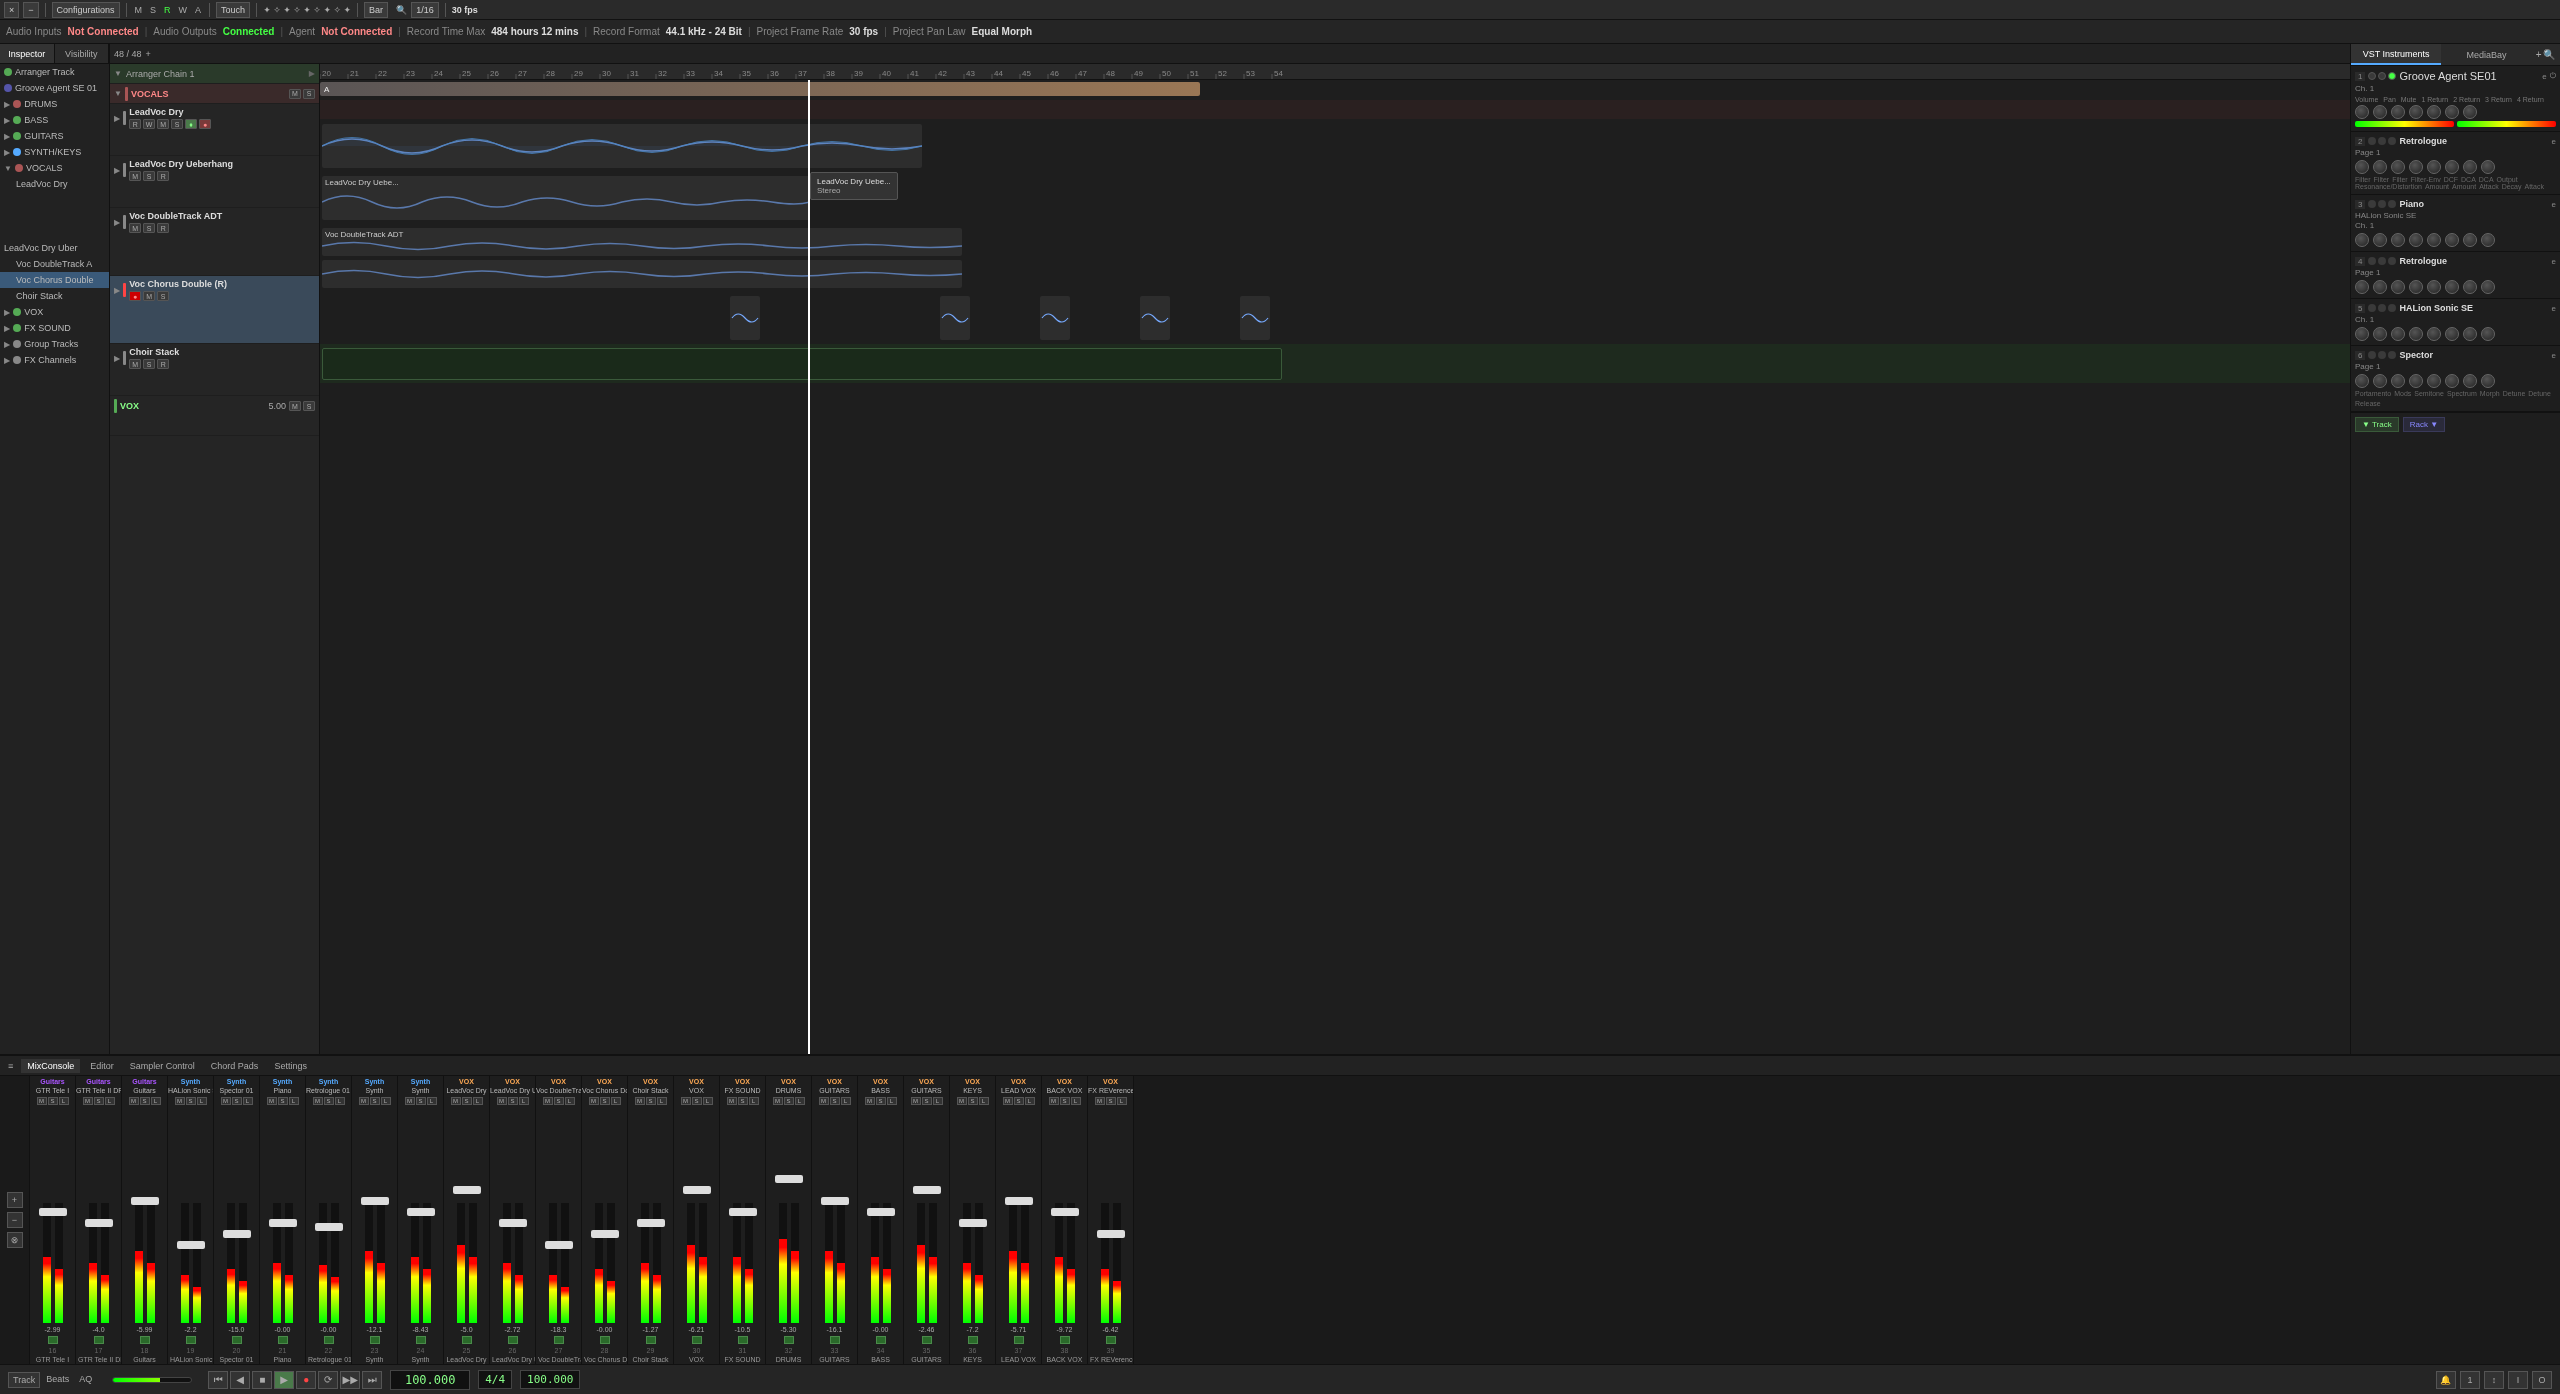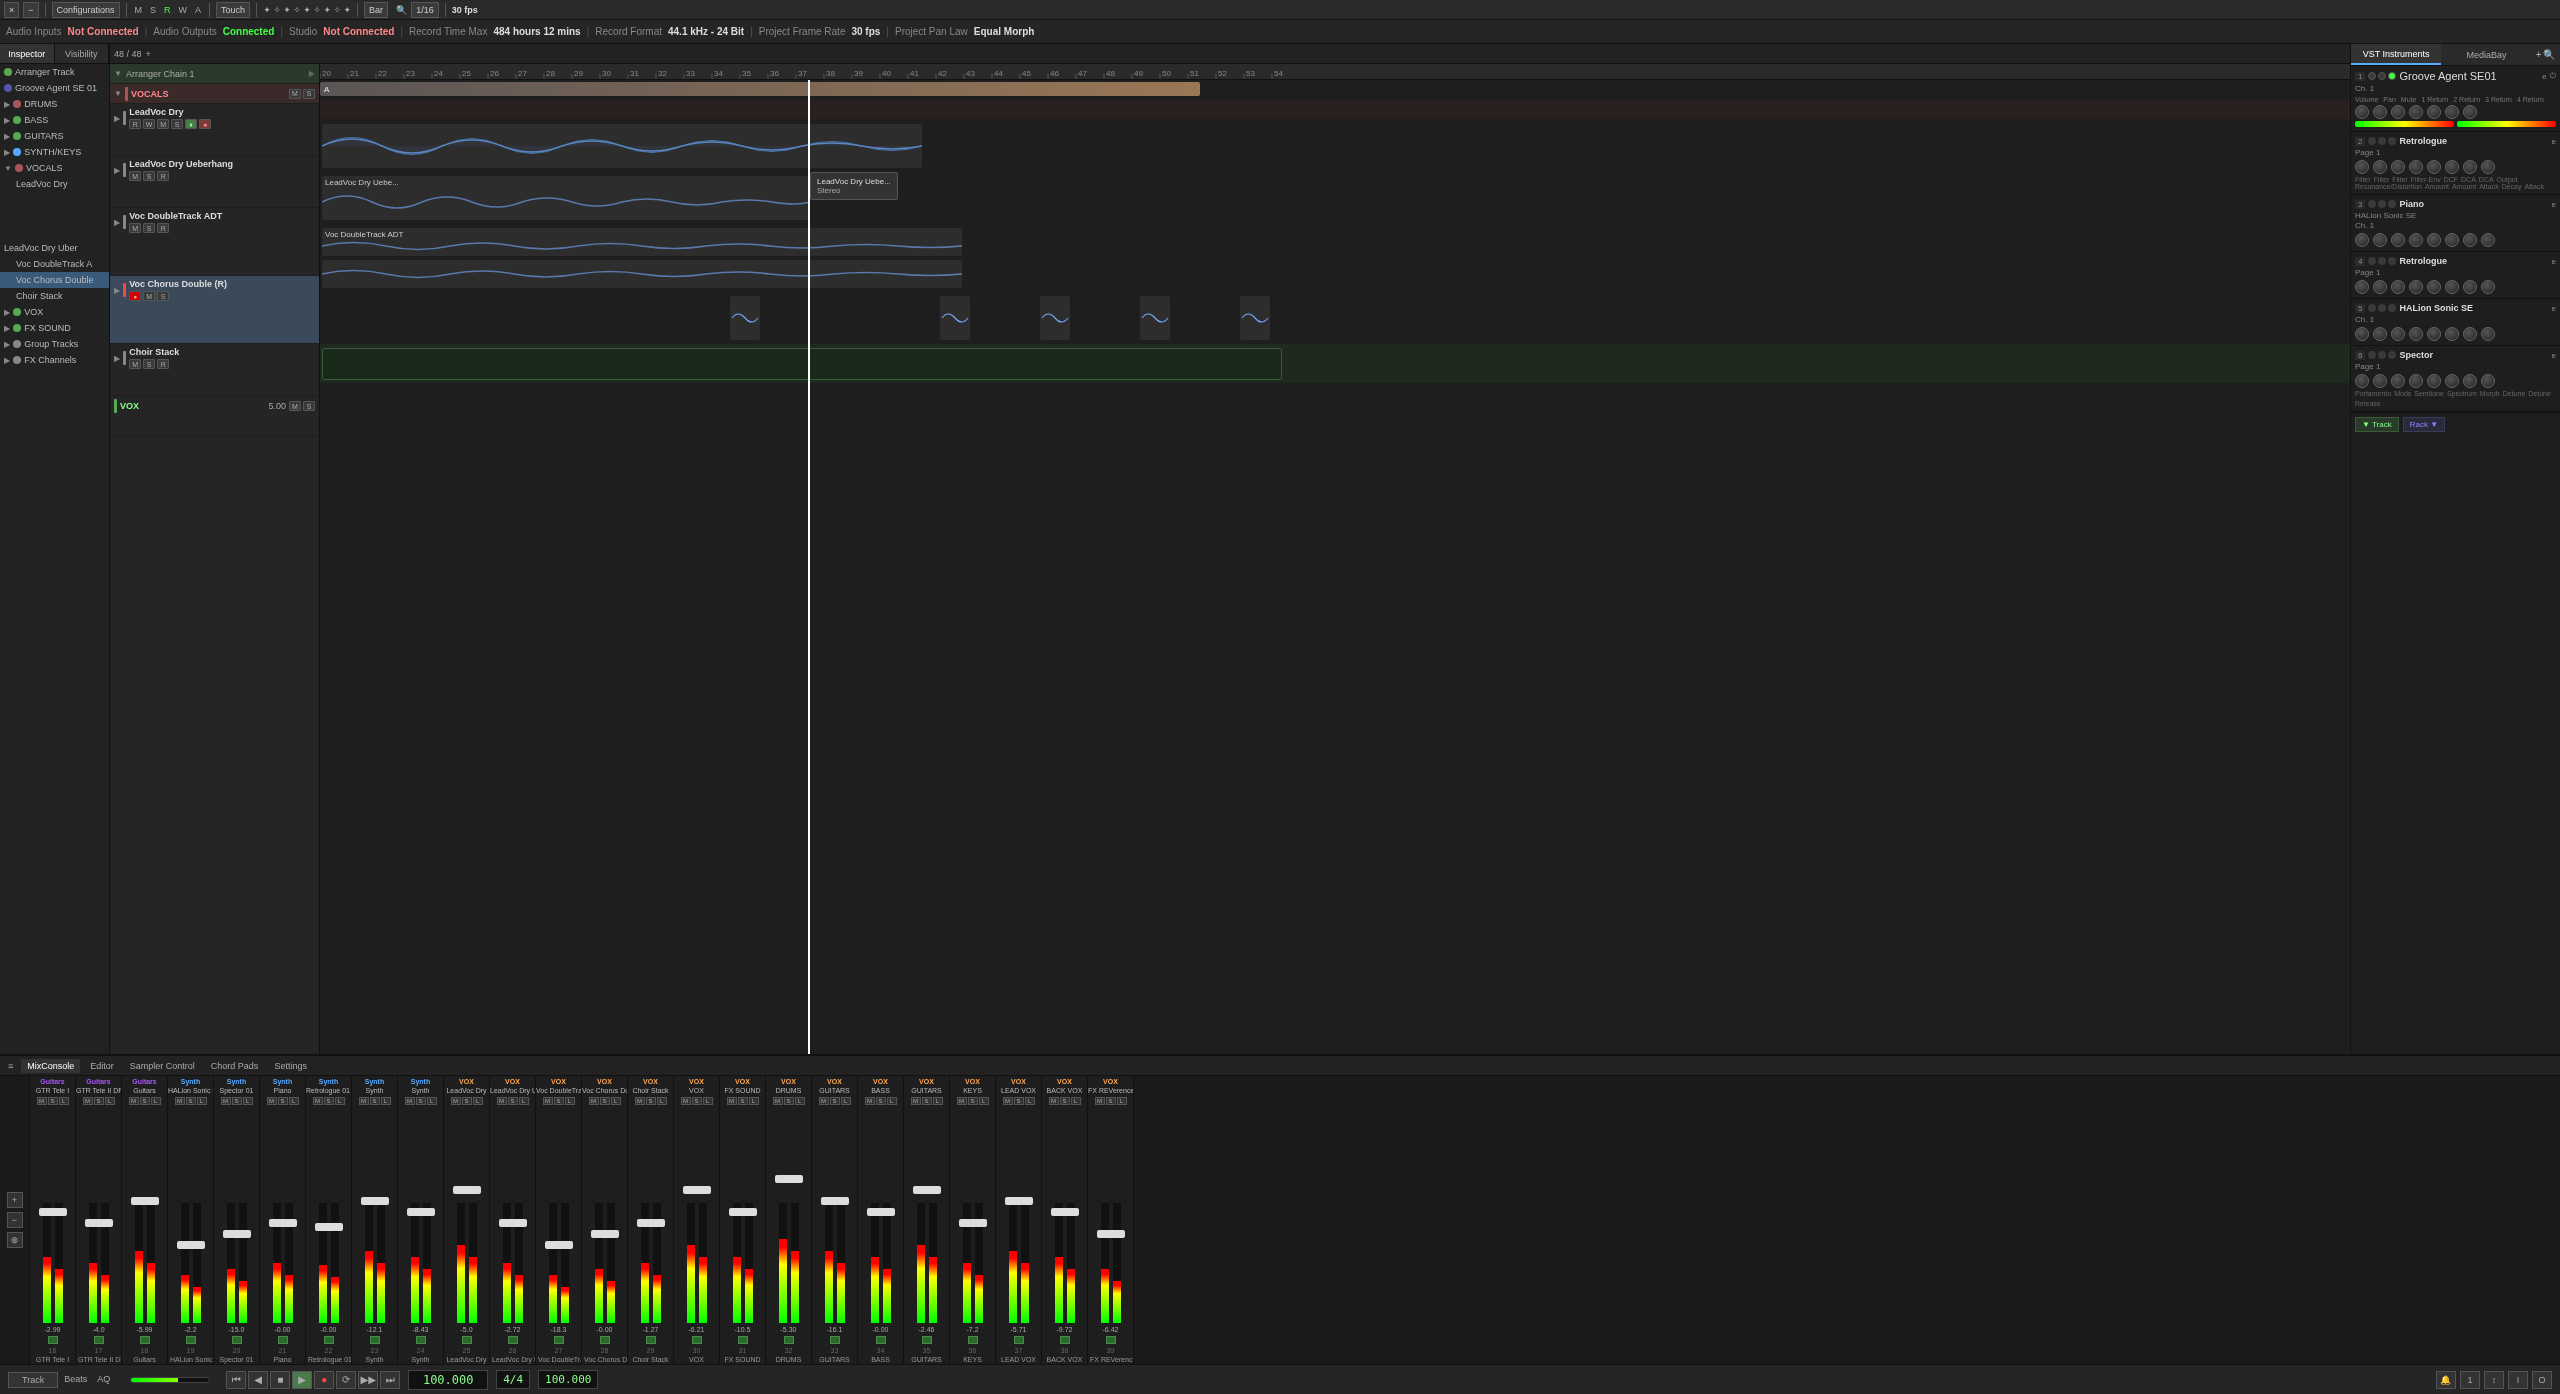--- a/index.html
+++ b/index.html
@@ -470,21 +470,21 @@
     <span style="font-size:9px;color:#ddd;font-weight:bold;">30 fps</span>
   </div>
 
   <div id="second-toolbar">
     <span class="status-label">Audio Inputs</span>
     <span class="status-value" style="color:#f88;cursor:pointer;">Not Connected</span>
     <span class="status-divider">|</span>
     <span class="status-label">Audio Outputs</span>
     <span class="status-value" style="color:#4f4;cursor:pointer;">Connected</span>
     <span class="status-divider">|</span>
-    <span class="status-label">Studio</span>
+    <span class="status-label">Agent</span>
     <span class="status-value" style="color:#f88;cursor:pointer;">Not Connected</span>
     <span class="status-divider">|</span>
     <span class="status-label">Record Time Max</span>
     <span class="status-value">484 hours 12 mins</span>
     <span class="status-divider">|</span>
     <span class="status-label">Record Format</span>
     <span class="status-value">44.1 kHz - 24 Bit</span>
     <span class="status-divider">|</span>
     <span class="status-label">Project Frame Rate</span>
     <span class="status-value">30 fps</span>
@@ -1709,21 +1709,21 @@
     <div class="ch-num-label">39</div>
     <div class="ch-track-name-bottom">FX REVerence</div>
   </div>
         </div>
     </div>
   </div>
 
   <div id="transport-bar">
 
     <div style="display:flex;gap:2px;margin-right:8px;">
-      <span style="font-size:9px;color:#aaa;cursor:pointer;padding:2px 13px;background:#333;border:1px solid #555;text-align:right;">Track</span>
+      <span style="font-size:9px;color:#aaa;cursor:pointer;padding:2px 4px;background:#333;border:1px solid #555;text-align:right;">Track</span>
       <span style="font-size:9px;color:#aaa;cursor:pointer;padding:2px 4px;">Beats</span>
       <span style="font-size:9px;color:#aaa;cursor:pointer;padding:2px 4px;">AQ</span>
     </div>
 
     <div style="width:80px;height:6px;background:#111;border:1px solid #444;border-radius:3px;overflow:hidden;">
       <div style="width:60%;height:100%;background:linear-gradient(to right,#0f0,#8f0);"></div>
     </div>
 
     <div style="display:flex;gap:2px;margin-left:8px;">
       <button class="transport-btn">⏮</button>

